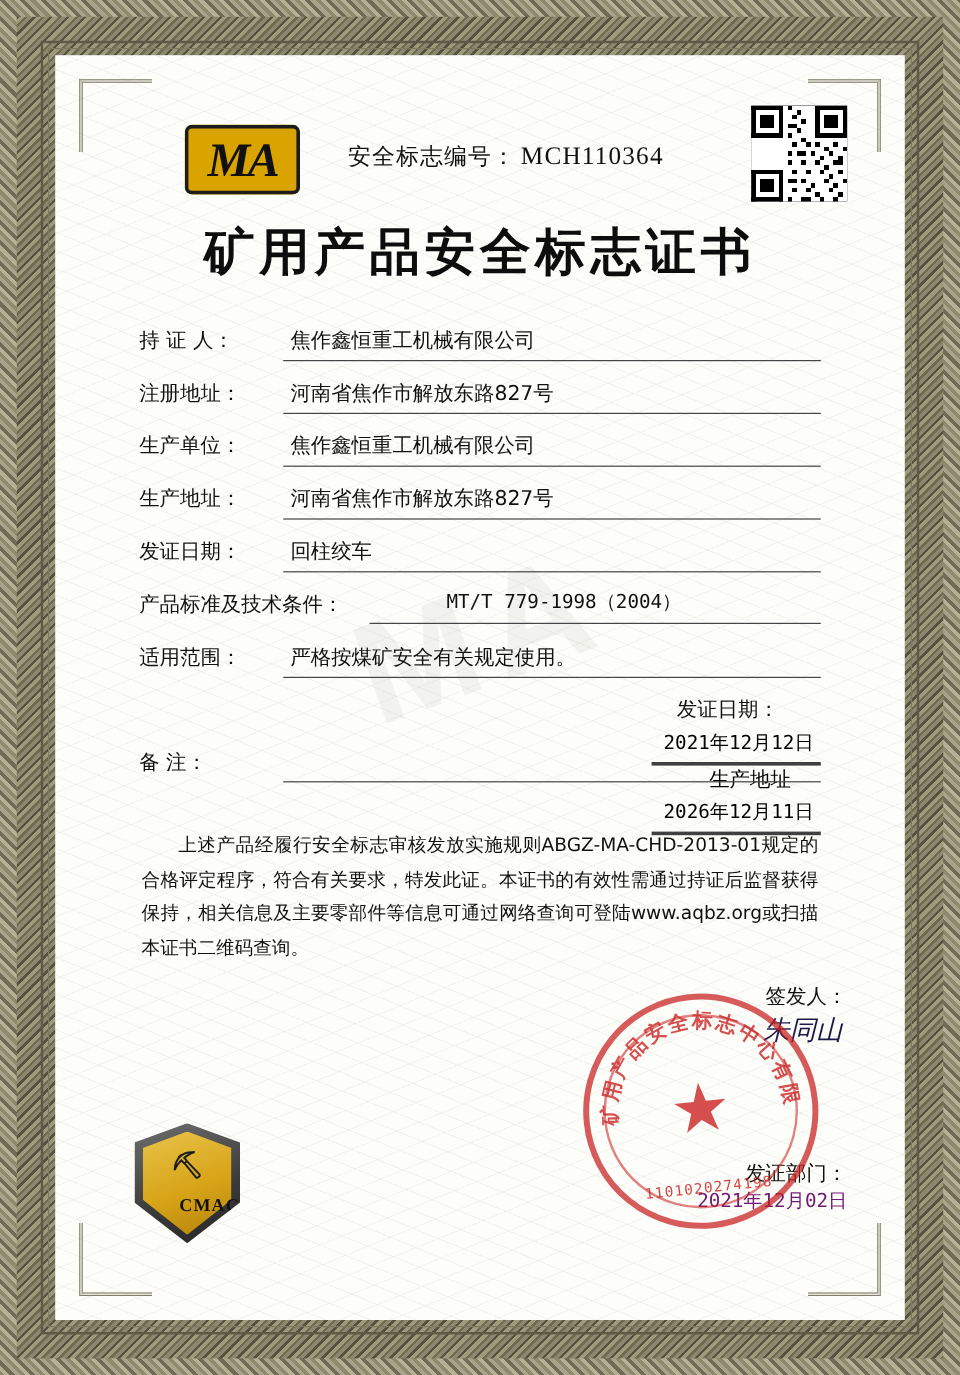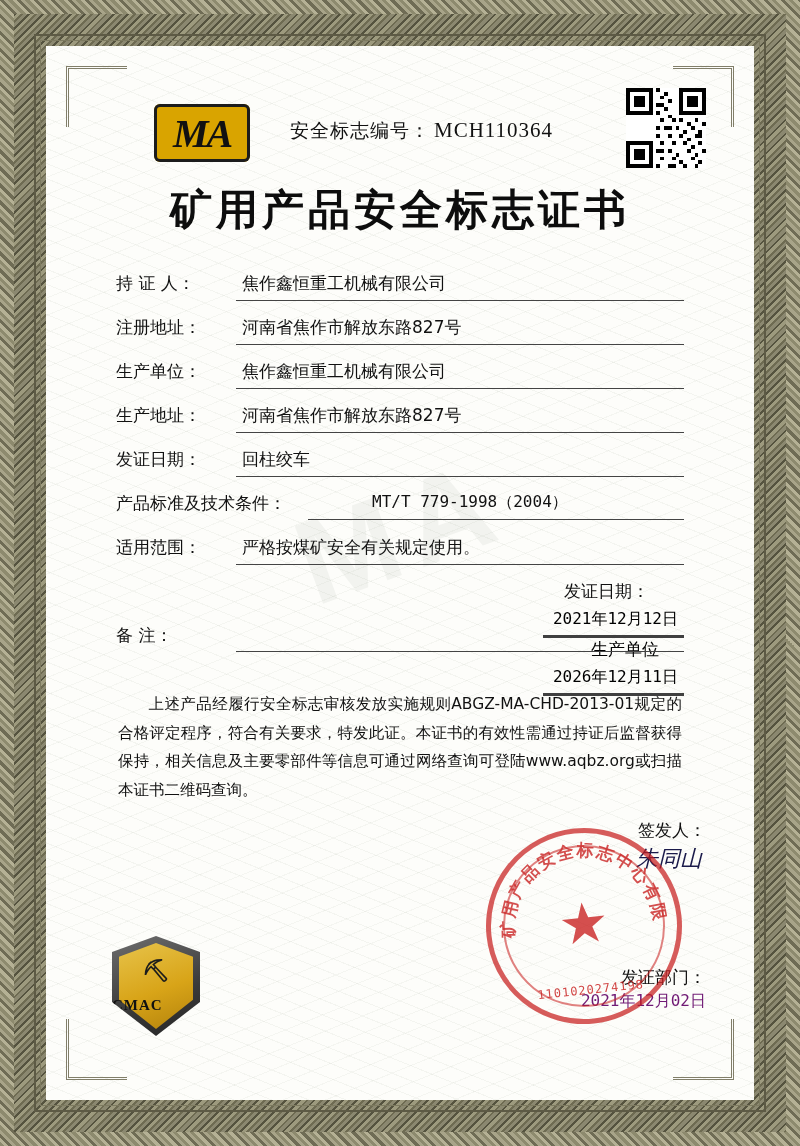--- a/index.html
+++ b/index.html
@@ -280,21 +280,21 @@
     left: 0; right: 0; top: 22px;
     text-align: center;
     font-size: 22px;
     color: #1c1c1c;
     font-weight: bold;
     font-family: "DejaVu Sans", sans-serif;
   }
   .cmac-badge .cmac-text {
     position: absolute;
     left: 0; right: 0; bottom: 22px;
-    text-align: left;
+    text-align: right;
     font-size: 15px;
     font-weight: bold;
     color: #111;
     letter-spacing: 1px;
     font-family: "Liberation Serif", serif;
   }
 
   .sign-line {
     position: absolute;
     left: 126px;
@@ -501,21 +501,21 @@
         </div>
 
         <div class="field-row">
           <div class="field-label">适用范围：</div>
           <div class="field-value">严格按煤矿安全有关规定使用。</div>
         </div>
 
         <div class="dual-row">
           <div class="seg-label">发证日期：</div>
           <div class="seg-value">2021年12月12日</div>
-          <div class="seg-label2">生产单位</div>
+          <div class="seg-label2">生产地址</div>
           <div class="seg-value">2026年12月11日</div>
         </div>
 
         <div class="field-row">
           <div class="field-label">备    注：</div>
           <div class="field-value"></div>
         </div>
 
       </div>
 

